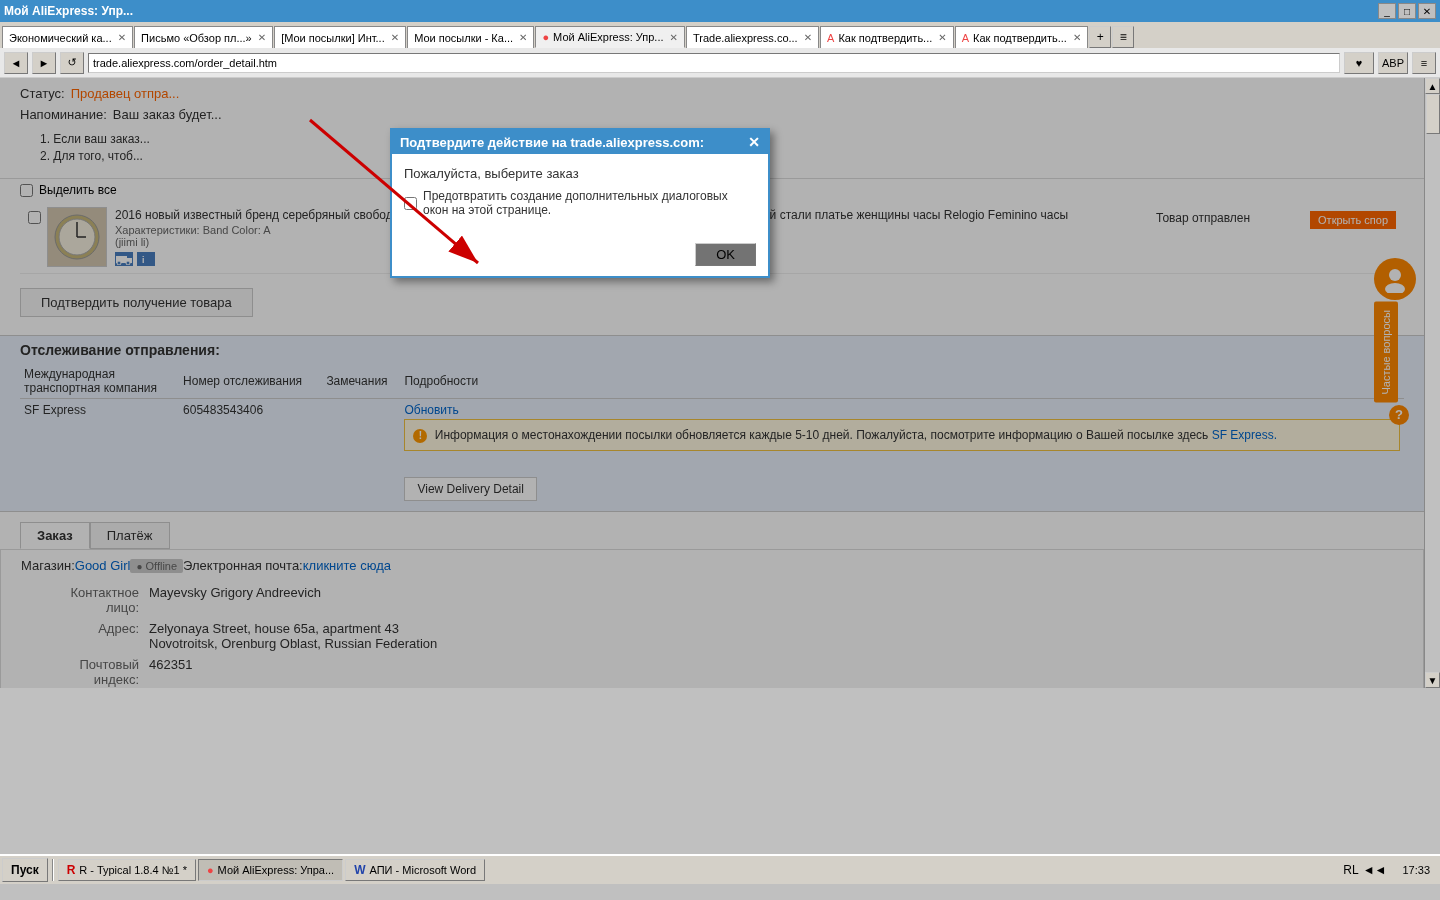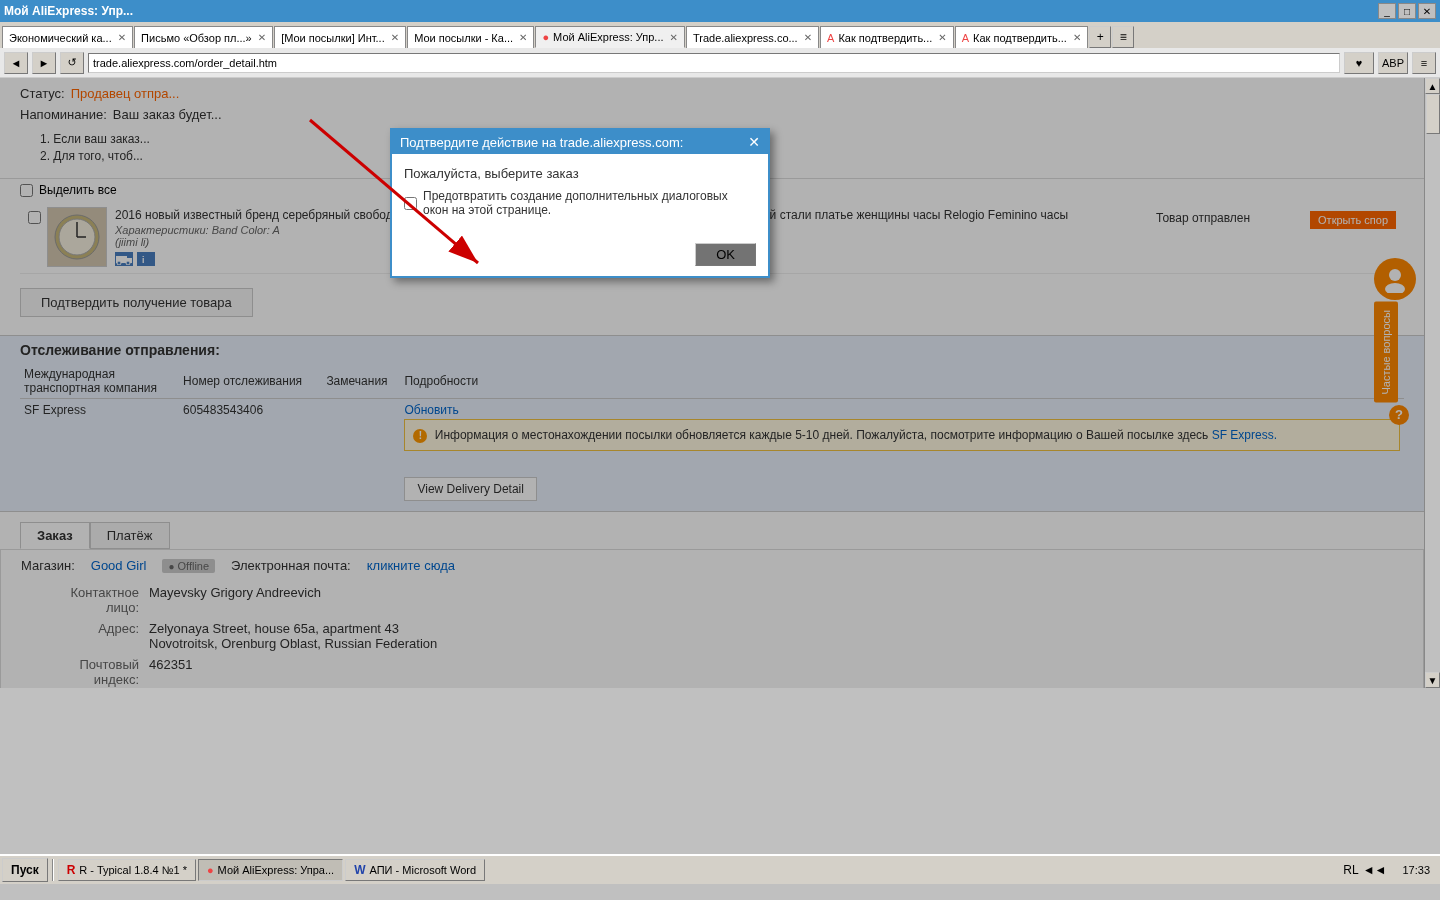--- a/index.html
+++ b/index.html
@@ -74,34 +74,34 @@
     .info-icon { display: inline-block; width: 14px; height: 14px; background: #ff9900; border-radius: 50%; color: white; font-size: 10px; font-weight: bold; text-align: center; line-height: 14px; margin-right: 4px; vertical-align: middle; }
     .view-delivery-btn { border: 1px solid #ccc; background: white; padding: 4px 12px; font-size: 12px; cursor: pointer; color: #333; margin-top: 12px; }
 
     
     .order-tabs { display: flex; gap: 0; margin-top: 10px; padding: 0 20px; }
     .order-tab { padding: 5px 16px; border: 1px solid #ccc; font-size: 13px; cursor: pointer; background: #f5f5f5; color: #333; }
     .order-tab.active { background: white; border-bottom: 1px solid white; font-weight: bold; }
 
     
     .store-section { padding: 8px 20px; border: 1px solid #ddd; margin: 0 0 0 0; }
-    .store-row { display: flex; align-items: center; gap: 16px; margin-bottom: 8px; }
+    .store-row { display: flex; align-items: center; gap: 0; margin-bottom: 8px; }
     .store-name { color: #0066cc; font-size: 13px; cursor: pointer; }
     .offline-badge { background: #ccc; color: #666; font-size: 11px; padding: 1px 6px; border-radius: 2px; }
     .email-link { color: #0066cc; cursor: pointer; font-size: 13px; }
 
     .contact-table { width: 100%; font-size: 13px; }
     .contact-table td { padding: 2px 4px; vertical-align: top; }
     .contact-label { color: #666; text-align: right; white-space: nowrap; }
     .contact-value { color: #333; }
 
     
     .dialog-overlay { position: absolute; top: 0; left: 0; right: 0; bottom: 0; background: rgba(0,0,0,0.3); z-index: 100; display: flex; align-items: flex-start; justify-content: flex-start; padding-top: 50px; padding-left: 390px; }
     .dialog-box { background: white; border: 2px solid #3d8ec9; width: 380px; box-shadow: 4px 4px 8px rgba(0,0,0,0.4); }
-    .dialog-title-bar { background: #3d8ec9; color: white; padding: 4px 8px; font-size: 13px; font-weight: normal; display: flex; align-items: center; justify-content: space-between; }
+    .dialog-title-bar { background: #3d8ec9; color: white; padding: 4px 8px; font-size: 13px; font-weight: bold; display: flex; align-items: center; justify-content: space-between; }
     .dialog-close { color: white; cursor: pointer; font-size: 14px; }
     .dialog-body { padding: 12px; }
     .dialog-message { font-size: 13px; color: #333; margin-bottom: 8px; }
     .dialog-checkbox-row { display: flex; align-items: center; gap: 6px; margin-bottom: 8px; }
     .dialog-checkbox-label { font-size: 12px; color: #333; }
     .dialog-btn-row { display: flex; justify-content: flex-end; padding: 6px 12px 10px; }
     .dialog-ok-btn { background: #737373; border: 1px outset #ccc; padding: 3px 20px; font-size: 13px; cursor: pointer; }
 
     
     .taskbar { height: 30px; background: #d4d0c8; border-top: 2px solid #ffffff; display: flex; align-items: center; padding: 0 2px; gap: 2px; position: absolute; bottom: 16px; width: 100%; z-index: 200; }
@@ -213,21 +213,21 @@
               <svg width="58" height="58">
                 <rect width="58" height="58" fill="#d4c8b0"></rect>
                 <circle cx="29" cy="29" r="22" fill="#c8b87a" stroke="#999" stroke-width="1"></circle>
                 <circle cx="29" cy="29" r="18" fill="#f5f0e0" stroke="#aaa" stroke-width="1"></circle>
                 <line x1="29" y1="29" x2="29" y2="14" stroke="#333" stroke-width="1.5"></line>
                 <line x1="29" y1="29" x2="38" y2="29" stroke="#333" stroke-width="1.5"></line>
               </svg>
             </div>
             <div style="flex:1;">
               <div class="product-desc">2016 новый известный бренд серебряный свободного покроя женева кварцевые часы женщин сетки из нержавеющей стали платье женщины часы Relogio Feminino часы</div>
-              <div class="product-chars" style="white-space:pre-line;font-style:italic;">Характеристики: Band Color: A
+              <div class="product-chars" style="white-space:pre-line;">Характеристики: Band Color: A
 (jiimi li)</div>
               <div class="product-icons">
                 <div class="product-icon" style="background:#4a7fc0;">
                   <svg width="16" height="12">
                       <rect x="0" y="3" width="11" height="7" fill="white"></rect>
                       <rect x="11" y="5" width="5" height="5" fill="white"></rect>
                       <circle cx="3" cy="10" r="2" fill="#4a7fc0" stroke="white" stroke-width="1"></circle>
                       <circle cx="12" cy="10" r="2" fill="#4a7fc0" stroke="white" stroke-width="1"></circle>
                     </svg>
                 </div>

